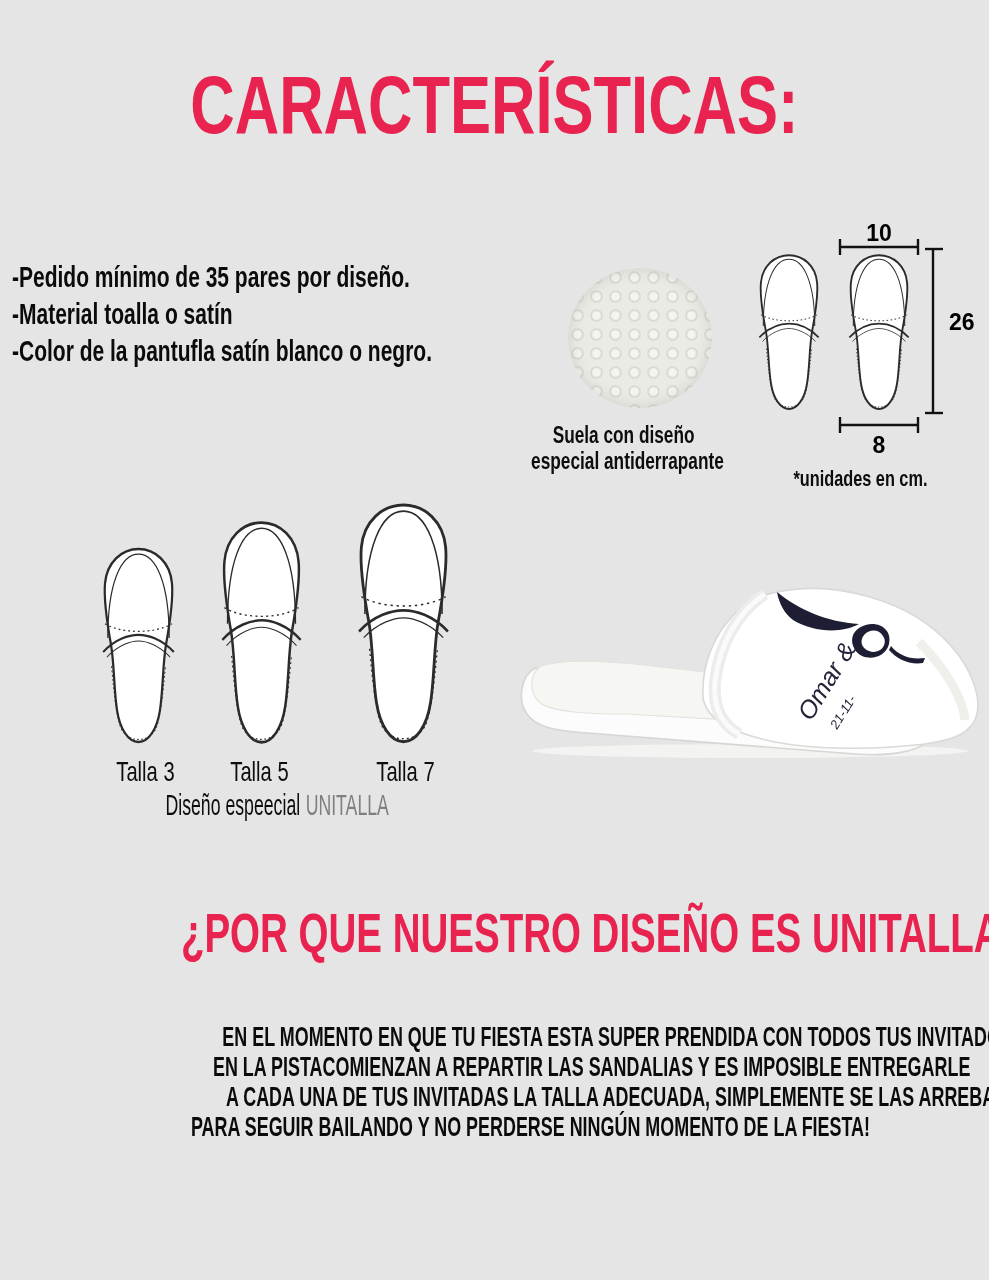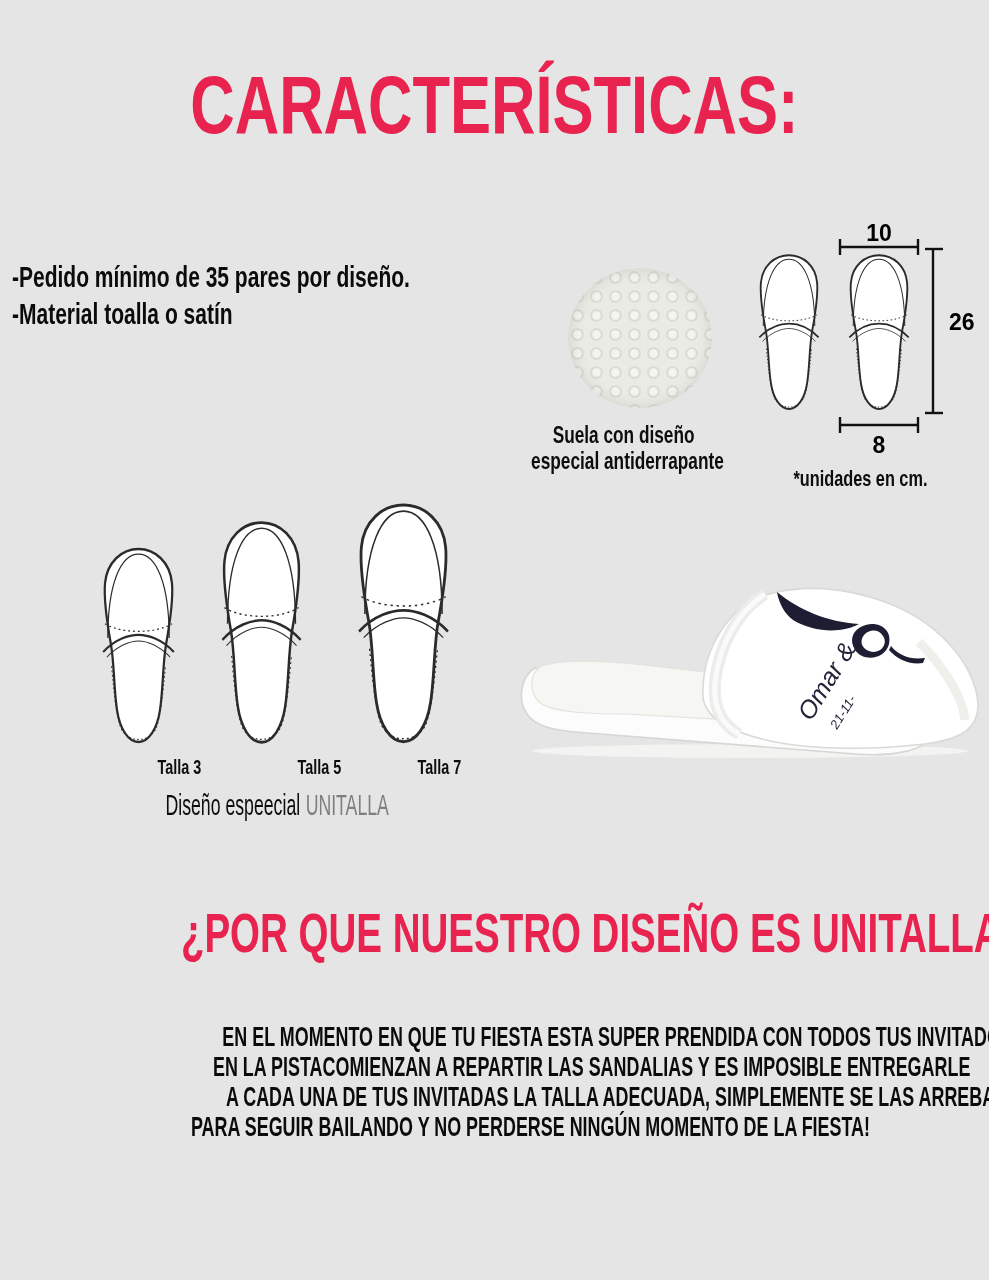--- a/index.html
+++ b/index.html
@@ -13,21 +13,21 @@
   .features{top:258px;left:12px;font-size:30px;font-weight:700;line-height:37px;color:#0b0b0b;}
   .sole-circle{top:268px;left:568px;width:144px;height:140px;border-radius:50%;
       background-color:#ebebe6;
       background-image:
         radial-gradient(circle at 50% 50%, #f5f5f0 26%, #d7d7cf 40%, #ebebe6 52%),
         radial-gradient(circle at 50% 50%, #dcdcd4 18%, rgba(0,0,0,0) 30%);
       background-size:19px 19px,19px 19px;background-position:0 0,9px 9px;
       box-shadow:inset 0 0 14px rgba(120,120,110,.25);}
   .sole-cap{top:422px;left:499px;width:250px;text-align:center;font-size:23px;font-weight:700;line-height:26px;}
   .units{top:466px;left:745px;width:230px;text-align:center;font-size:22px;font-weight:700;}
-  .talla{top:756px;font-size:20px;font-weight:700;text-align:right;width:130px;}
+  .talla{top:756px;font-size:28px;font-weight:400;text-align:center;width:130px;}
   .design-cap{top:789px;left:94px;width:400px;text-align:left;font-size:29px;font-weight:400;}
   .design-cap .hl{color:#7f7f7f;margin-left:9px;}
   .question{top:903px;left:0;width:989px;text-align:center;font-size:55px;font-weight:700;
             color:#E8234F;line-height:1.1;}
   .copy{top:1022px;left:0;width:989px;text-align:center;font-size:28px;font-weight:700;
         line-height:30px;color:#0b0b0b;}
   svg text{font-family:"Liberation Sans",sans-serif;}
 </style>
 </head>
 <body>
@@ -51,20 +51,21 @@
     </defs>
   </svg>
 
   <div class="title abs">
     <span class="cx" style="--sx:.75">CARACTERÍSTICAS:</span>
   </div>
 
   <div class="features abs">
     <div><span class="cx left" style="--sx:.70">-Pedido mínimo de 35 pares por diseño.</span></div>
     <div><span class="cx left" style="--sx:.70">-Material toalla o satín</span></div>
+    <div><span class="cx left" style="--sx:.70">-Color de la pantufla satín blanco o negro.</span></div>
   </div>
 
   <div class="sole-circle abs"></div>
   <div class="sole-cap abs">
     <div><span class="cx" style="--sx:.75">Suela con diseño</span></div>
     <div><span class="cx" style="--sx:.75">especial antiderrapante</span></div>
   </div>
 
   <svg class="abs" style="left:735px;top:222px" width="250" height="250" viewBox="0 0 250 250">
     <use href="#slipperTV" transform="translate(15,30) scale(0.78,0.805)"></use>
@@ -87,21 +88,21 @@
   <div class="units abs">
     <span class="cx" style="--sx:.74">*unidades en cm.</span>
   </div>
 
   <svg class="abs" style="left:60px;top:490px" width="440" height="270" viewBox="0 0 440 270">
     <use href="#slipperTV" transform="translate(32,55) scale(0.93,1.01)"></use>
     <use href="#slipperTV" transform="translate(150,28) scale(1.03,1.15)"></use>
     <use href="#slipperTV" transform="translate(285,10) scale(1.17,1.24)"></use>
   </svg>
   <div class="talla abs" style="left:80px"><span class="cx" style="--sx:.72">Talla 3</span></div>
-  <div class="talla abs" style="left:220px"><span class="cx" style="--sx:.72">Talla 5</span></div>
+  <div class="talla abs" style="left:194px"><span class="cx" style="--sx:.72">Talla 5</span></div>
   <div class="talla abs" style="left:340px"><span class="cx" style="--sx:.72">Talla 7</span></div>
   <div class="design-cap abs">
     <span class="cx" style="--sx:.61"><span>Diseño espeecial</span><span class="hl">UNITALLA</span></span>
   </div>
 
   <svg class="abs" style="left:515px;top:572px" width="475" height="195" viewBox="0 0 475 195">
     <ellipse cx="235" cy="179" rx="218" ry="7" fill="#f3f3f1"></ellipse>
     <path d="M20,96 C6,104 2,128 12,142 C20,154 38,158 60,160 L340,182
              C380,185 410,178 416,164 L416,150 L70,112 C48,108 30,100 20,96 Z" fill="#fcfcfc" stroke="#d6d6d4" stroke-width="1.6"></path>
     <path d="M26,94 C14,102 14,120 24,130 C36,140 70,142 110,142 L252,150

